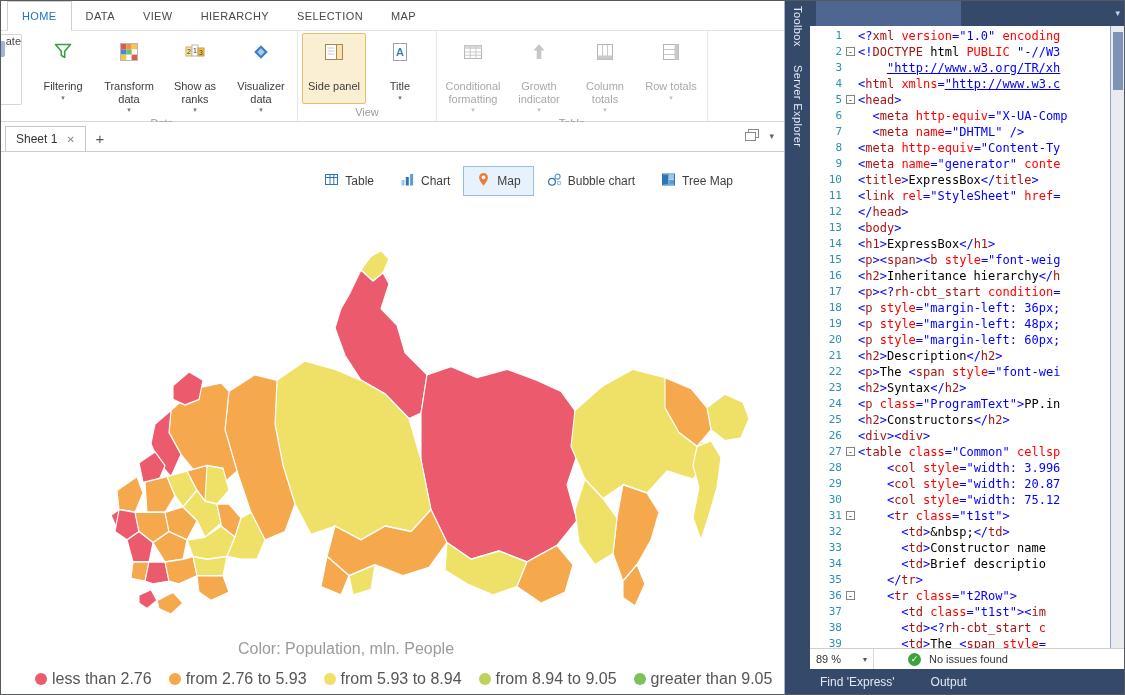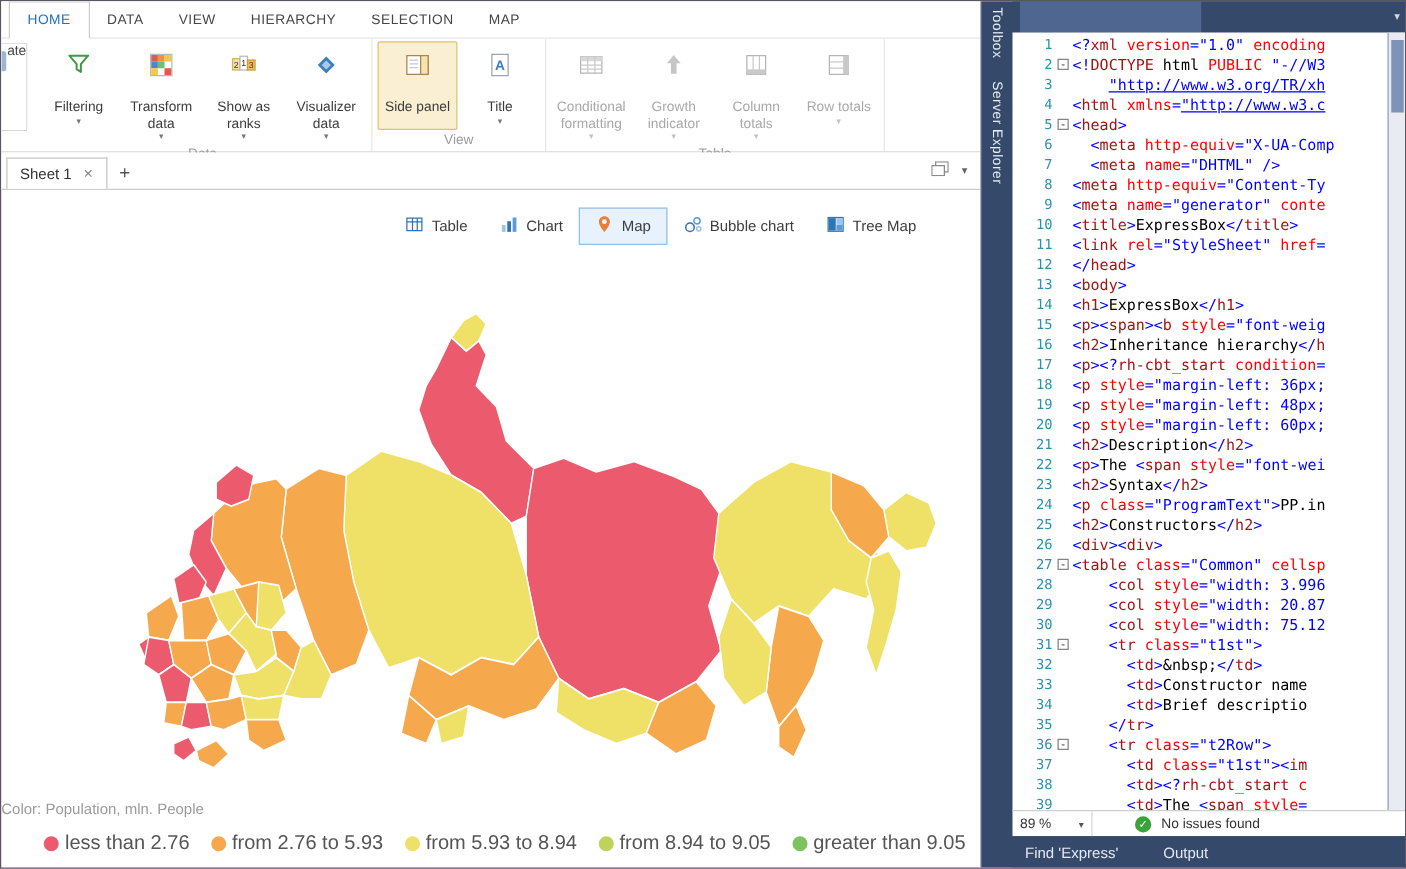--- a/index.html
+++ b/index.html
@@ -1,16 +1,16 @@
 <!DOCTYPE html>
 <html><head>
 <meta charset="utf-8">
 <style>
   html,body{margin:0;padding:0;background:#888;}
-  .screen{position:relative;width:1125px;height:695px;background:#f0abfc;border:1px solid #55585c;box-sizing:border-box;overflow:hidden;font-family:"Liberation Sans",sans-serif;font-size:12px;color:#333;}
+  .screen{position:relative;width:1125px;height:695px;background:#bef264;border:1px solid #55585c;box-sizing:border-box;overflow:hidden;font-family:"Liberation Sans",sans-serif;font-size:12px;color:#333;}
   
   .left-pane{position:absolute;left:0;top:0;width:784px;height:693px;background:#fff;border-right:1px solid #aab2bf;box-sizing:border-box;}
   .menubar{height:29px;border-bottom:1px solid #e2e2e2;display:flex;align-items:stretch;padding-left:6px;background:#fff;}
   .mtab{padding:0 14px;display:flex;align-items:center;font-size:11px;color:#474747;letter-spacing:.4px;cursor:default;}
   .mtab.active{color:#1e70c8;background:#fff;border:1px solid #cfcfcf;border-bottom:1px solid #fff;margin-bottom:-1px;}
   .ribbon{height:90px;display:flex;align-items:stretch;border-bottom:1px solid #d8d8d8;background:#fff;}
   .partial-btn{width:20px;margin:3px 5px 16px 0;border:1px solid #d6d6d6;border-left:none;border-radius:0 2px 2px 0;display:flex;align-items:flex-start;overflow:hidden;}
   .pfrag{width:12px;height:16px;margin:6px 0 10px 0;background:#9fb6d2;border-radius:0 2px 2px 0;}
   .plabel{font-size:11px;color:#474747;padding-left:1px;}
   .rgroup{display:flex;flex-direction:column;justify-content:space-between;border-right:1px solid #e7e7e7;padding:0 3px;}
@@ -26,21 +26,21 @@
   .sheetbar{height:29px;border-bottom:1px solid #cdcdcd;display:flex;align-items:flex-end;position:relative;background:#fff;}
   .stab{margin-left:4px;height:25px;display:flex;align-items:center;gap:9px;padding:0 10px;border:1px solid #c6c6c6;border-bottom:none;background:#fff;font-size:12px;color:#333;box-sizing:border-box;}
   .stab .x{color:#8a8a8a;font-size:10px;}
   .saddbtn{width:28px;height:25px;display:flex;align-items:center;justify-content:center;color:#555;font-size:15px;}
   .sheet-right{position:absolute;right:10px;top:7px;display:flex;gap:10px;align-items:center;color:#666;font-size:9px;}
   .content{position:relative;height:545px;overflow:hidden;}
   .switcher{display:flex;justify-content:flex-end;margin:14px 38px 0 0;}
   .swbtn{display:flex;align-items:center;gap:6px;padding:5px 12px;font-size:12px;color:#3e3e3e;border:1px solid transparent;}
   .swbtn.selected{background:#E7F2FC;border-color:#95BFE5;}
   .map-area{margin:52px 0 0 108px;width:640px;height:380px;}
-  .caption{width:690px;color:#9b9b9b;font-size:12px;margin-top:12px;}
+  .caption{width:690px;text-align:center;color:#9b9b9b;font-size:16px;margin-top:12px;}
   .legend{display:flex;gap:17px;align-items:center;margin:12px 0 0 34px;font-size:16px;color:#555;white-space:nowrap;}
   .lg-item{display:flex;align-items:center;gap:5px;}
   .lg-dot{width:12px;height:12px;border-radius:50%;flex:none;}
   
   .right-pane{position:absolute;left:784px;top:0;width:340px;height:693px;background:#35496A;}
   .side-strip{position:absolute;left:0;top:0;width:25px;height:100%;display:flex;flex-direction:column;align-items:center;gap:18px;padding-top:5px;box-sizing:border-box;}
   .vtab{writing-mode:vertical-rl;color:#E8EDF5;font-size:11px;letter-spacing:.4px;}
   .editor{position:absolute;left:25px;top:0;width:315px;height:693px;display:flex;flex-direction:column;}
   .tabbar{height:25px;background:#35496A;display:flex;align-items:flex-end;position:relative;flex:none;}
   .doctab{height:36px;background:#4E6690;color:#fff;font-size:12px;display:flex;align-items:center;gap:7px;padding:0 8px 16px 10px;margin-left:6px;font-weight:bold;}

